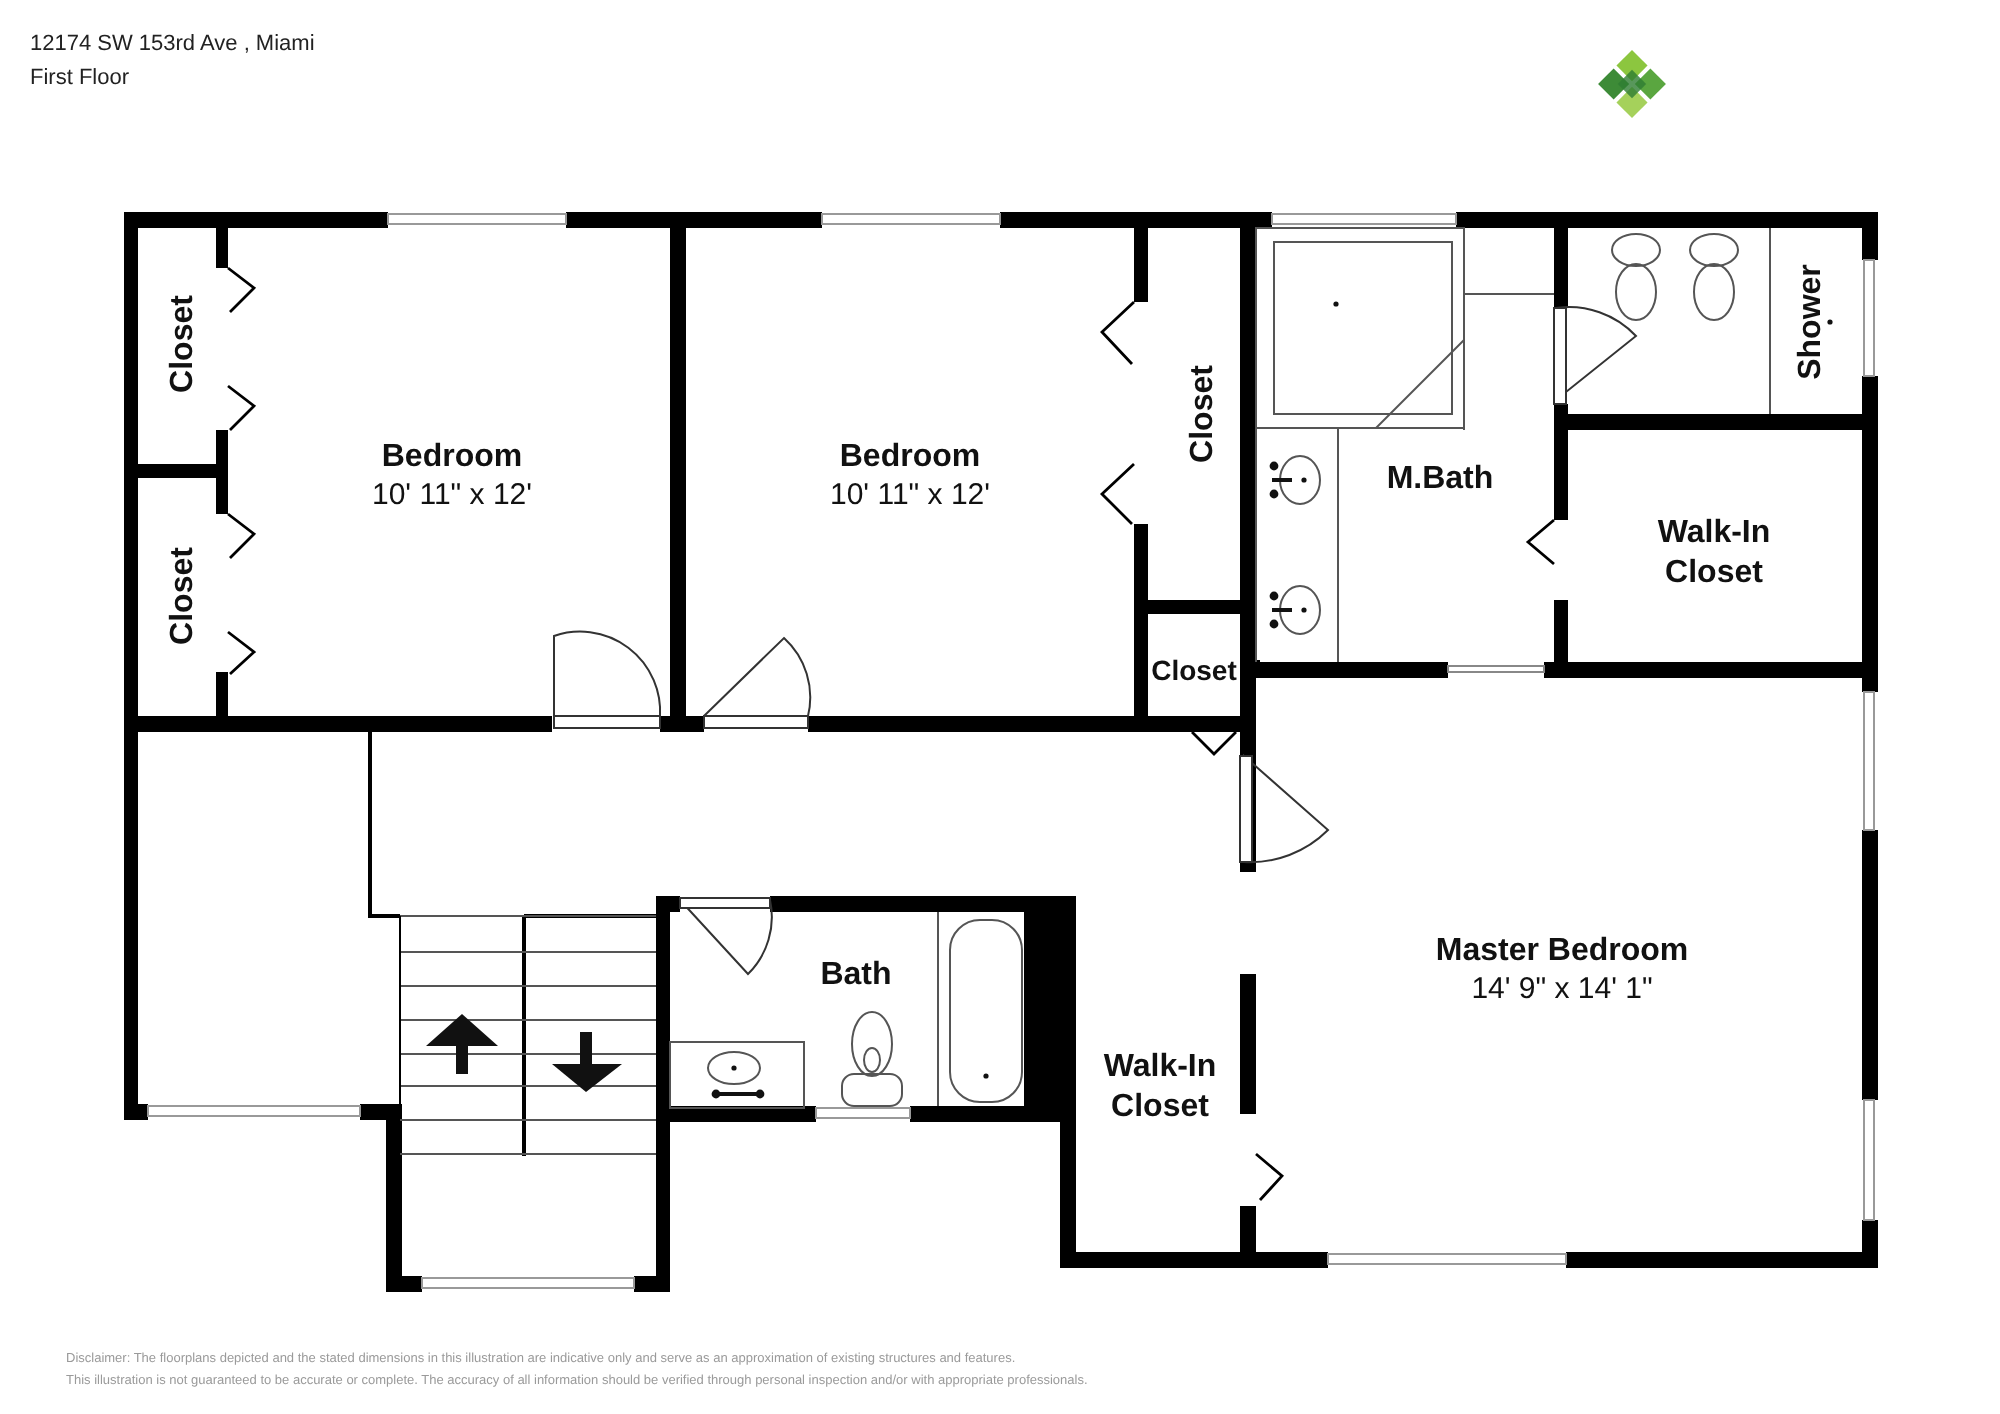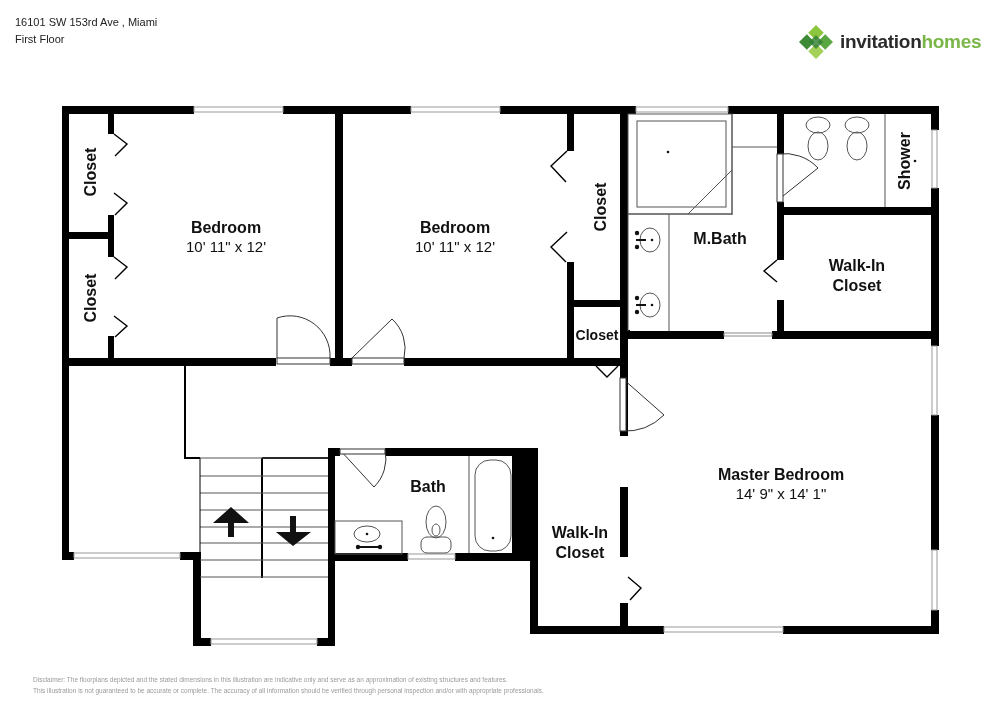--- a/index.html
+++ b/index.html
@@ -11,35 +11,34 @@
   .logo-text .b{color:#7ab648;}
   .disc{position:absolute;left:33px;top:674px;font-size:6.5px;color:#9a9a9a;line-height:11px;}
   svg{position:absolute;left:0;top:0;}
   .lbl{font-family:"Liberation Sans",sans-serif;font-weight:bold;font-size:16px;fill:#111;}
   .dim{font-family:"Liberation Sans",sans-serif;font-size:15px;fill:#111;}
 </style>
 </head>
 <body>
 
 <div class="hdr">
-  <div>16101 SW 153rd Ave , Miami</div>
+  <div>12174 SW 153rd Ave , Miami</div>
   <div>First Floor</div>
 </div>
 
 <div class="logo">
   <svg width="36" height="36" viewBox="0 0 36 36" style="position:static">
     <g transform="rotate(45 18 18)">
       <rect x="6" y="6" width="11" height="11" fill="#8cc63f"></rect>
       <rect x="19" y="6" width="11" height="11" fill="#5aa640"></rect>
       <rect x="6" y="19" width="11" height="11" fill="#3d8b37"></rect>
       <rect x="19" y="19" width="11" height="11" fill="#a5d15b"></rect>
       <rect x="13" y="13" width="10" height="10" fill="#2e7d32" opacity="0.8"></rect>
     </g>
   </svg>
-  <div class="logo-text"><span class="a">invitation</span><span class="b">homes</span></div>
 </div>
 
 <svg width="1000" height="707" viewBox="0 0 1000 707">
   <g fill="#000">
 
     <rect x="62" y="106" width="132" height="8"></rect>
     <rect x="283" y="106" width="128" height="8"></rect>
     <rect x="500" y="106" width="136" height="8"></rect>
     <rect x="728" y="106" width="210" height="8"></rect>
 

